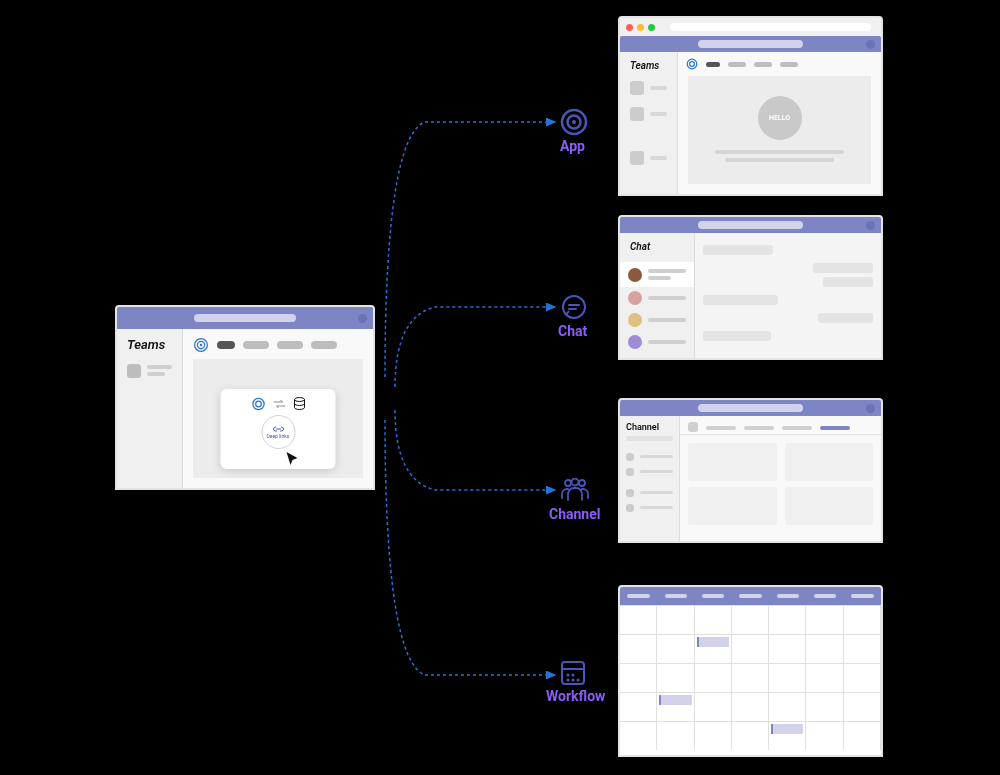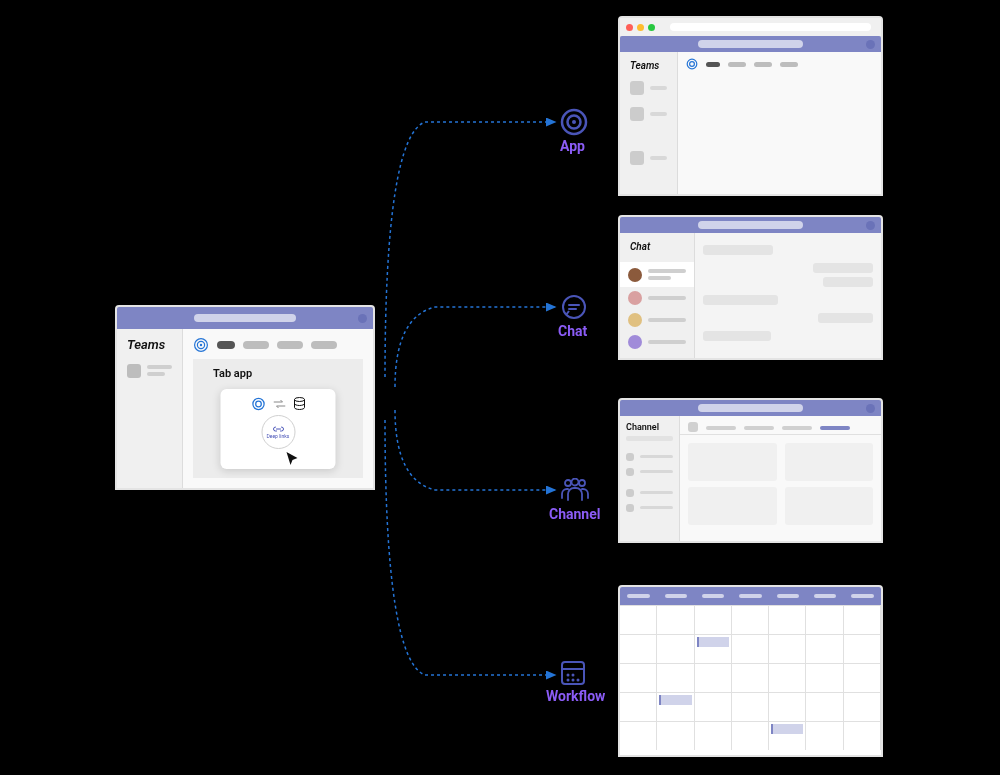--- a/index.html
+++ b/index.html
@@ -77,21 +77,20 @@
               <circle cx="10" cy="10" r="4.5" fill="none" stroke="#2474d6" stroke-width="1.5"></circle>
               <circle cx="10" cy="10" r="1.5" fill="#2474d6"></circle>
             </svg>
         </div>
         <div class="pill" style="width:18px;background:#555"></div>
         <div class="pill" style="width:26px"></div>
         <div class="pill" style="width:26px"></div>
         <div class="pill" style="width:26px"></div>
       </div>
       <div class="content-area">
-        <div class="tabapp-label">Tab app</div>
         <div class="card" style="top:30px; width:115px; height:80px;">
           <div style="display:flex;align-items:center;justify-content:center;gap:8px;padding-top:8px;">
             <div class="spiral" style="width:14px;height:14px;">
               <svg viewBox="0 0 20 20">
                   <circle cx="10" cy="10" r="8" fill="none" stroke="#2474d6" stroke-width="1.8"></circle>
                   <circle cx="10" cy="10" r="4" fill="none" stroke="#2474d6" stroke-width="1.8"></circle>
                 </svg>
             </div>
             <svg width="12" height="8" viewBox="0 0 12 8">
                 <path d="M0 2h9l-2 -2 M12 6h-9l2 2" stroke="#888" stroke-width="1" fill="none"></path>
@@ -179,20 +178,25 @@
             <svg viewBox="0 0 20 20">
               <circle cx="10" cy="10" r="8" fill="none" stroke="#2474d6" stroke-width="2"></circle>
               <circle cx="10" cy="10" r="4" fill="none" stroke="#2474d6" stroke-width="2"></circle>
             </svg>
           </div>
         <div class="pill" style="width:14px;background:#555;height:5px;"></div>
         <div class="pill" style="width:18px;height:5px;"></div>
         <div class="pill" style="width:18px;height:5px;"></div>
         <div class="pill" style="width:18px;height:5px;"></div>
       </div>
+      <div class="content-area" style="display:flex;flex-direction:column;align-items:center;justify-content:center;">
+        <div style="width:44px;height:44px;border-radius:50%;background:#c9c9c9;display:flex;align-items:center;justify-content:center;font-size:7px;color:#fff;font-weight:600;margin-bottom:8px;">HELLO</div>
+        <div style="width:70%;height:4px;background:#d5d5d5;border-radius:2px;margin:2px 0;"></div>
+        <div style="width:60%;height:4px;background:#d5d5d5;border-radius:2px;margin:2px 0;"></div>
+      </div>
     </div>
   </div>
 </div>
 
 <div class="abs" style="left:560px; top:293px; width:28px; height:28px;">
   <svg viewBox="0 0 28 28">
       <circle cx="14" cy="14" r="11" fill="none" stroke="#4a55b8" stroke-width="2"></circle>
       <path d="M6 22l3-4" stroke="#4a55b8" stroke-width="2" fill="none"></path>
       <line x1="9" y1="12" x2="19" y2="12" stroke="#4a55b8" stroke-width="2" stroke-linecap="round"></line>
       <line x1="9" y1="16" x2="16" y2="16" stroke="#4a55b8" stroke-width="2" stroke-linecap="round"></line>

